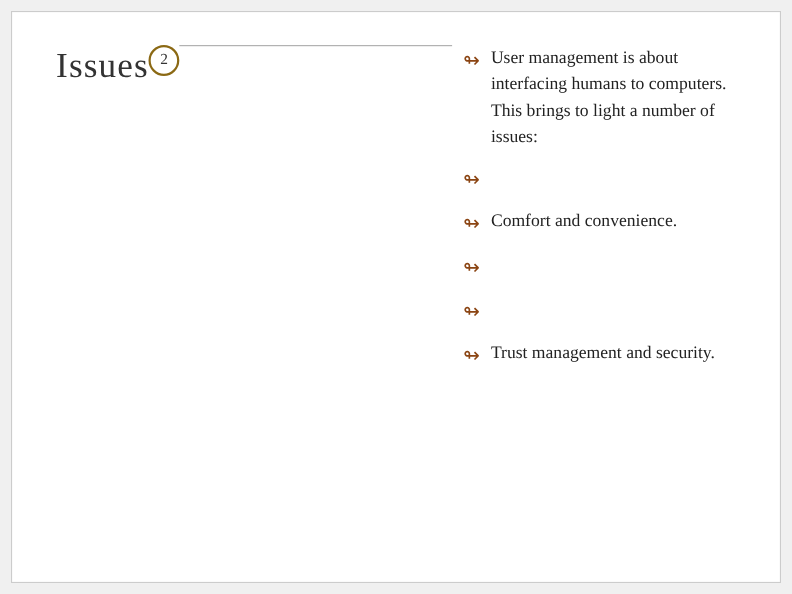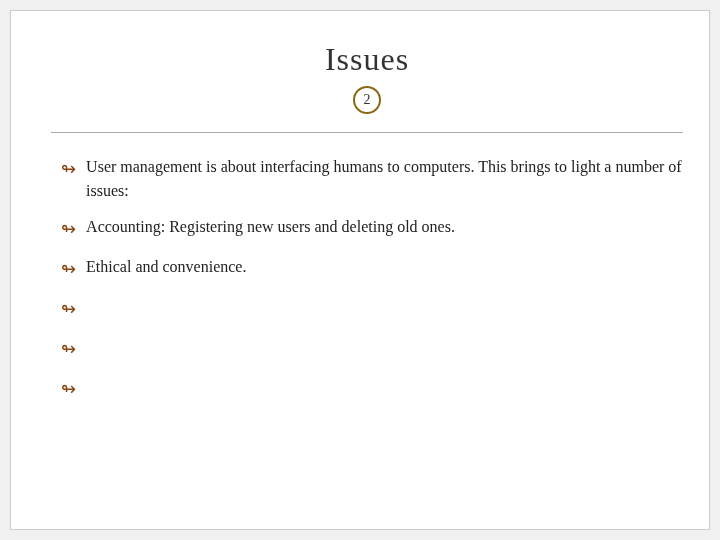--- a/index.html
+++ b/index.html
@@ -18,21 +18,21 @@
       font-family: Georgia, 'Times New Roman', serif;
     }
 
     .slide {
       width: 700px;
       height: 520px;
       background: #ffffff;
       border: 1px solid #cccccc;
       padding: 30px 26px 30px 40px;
       display: flex;
-      flex-direction: column;
+      flex-direction: row;
       position: relative;
     }
 
     .slide-title {
       text-align: center;
       font-size: 32px;
       font-weight: normal;
       color: #333333;
       margin-bottom: 8px;
       letter-spacing: 1px;
@@ -101,29 +101,29 @@
   </div>
   <div class="divider"></div>
   <div class="content">
 
   <div class="bullet-item">
         <span class="bullet-icon">↬</span>
         <span class="bullet-text">User management is about interfacing humans to computers. This brings to light a number of issues:</span>
       </div>
       <div class="bullet-item">
         <span class="bullet-icon">↬</span>
-        <span class="bullet-text">Accounting: Registering new users and deleting old ones.</span>
       </div>
       <div class="bullet-item">
         <span class="bullet-icon">↬</span>
-        <span class="bullet-text">Ethical and convenience.</span>
+        <span class="bullet-text">Comfort and convenience.</span>
       </div>
       <div class="bullet-item">
         <span class="bullet-icon">↬</span>
       </div>
       <div class="bullet-item">
         <span class="bullet-icon">↬</span>
       </div>
       <div class="bullet-item">
         <span class="bullet-icon">↬</span>
+        <span class="bullet-text">Trust management and security.</span>
       </div>
     </div>
 </div>
 
 </body></html>

